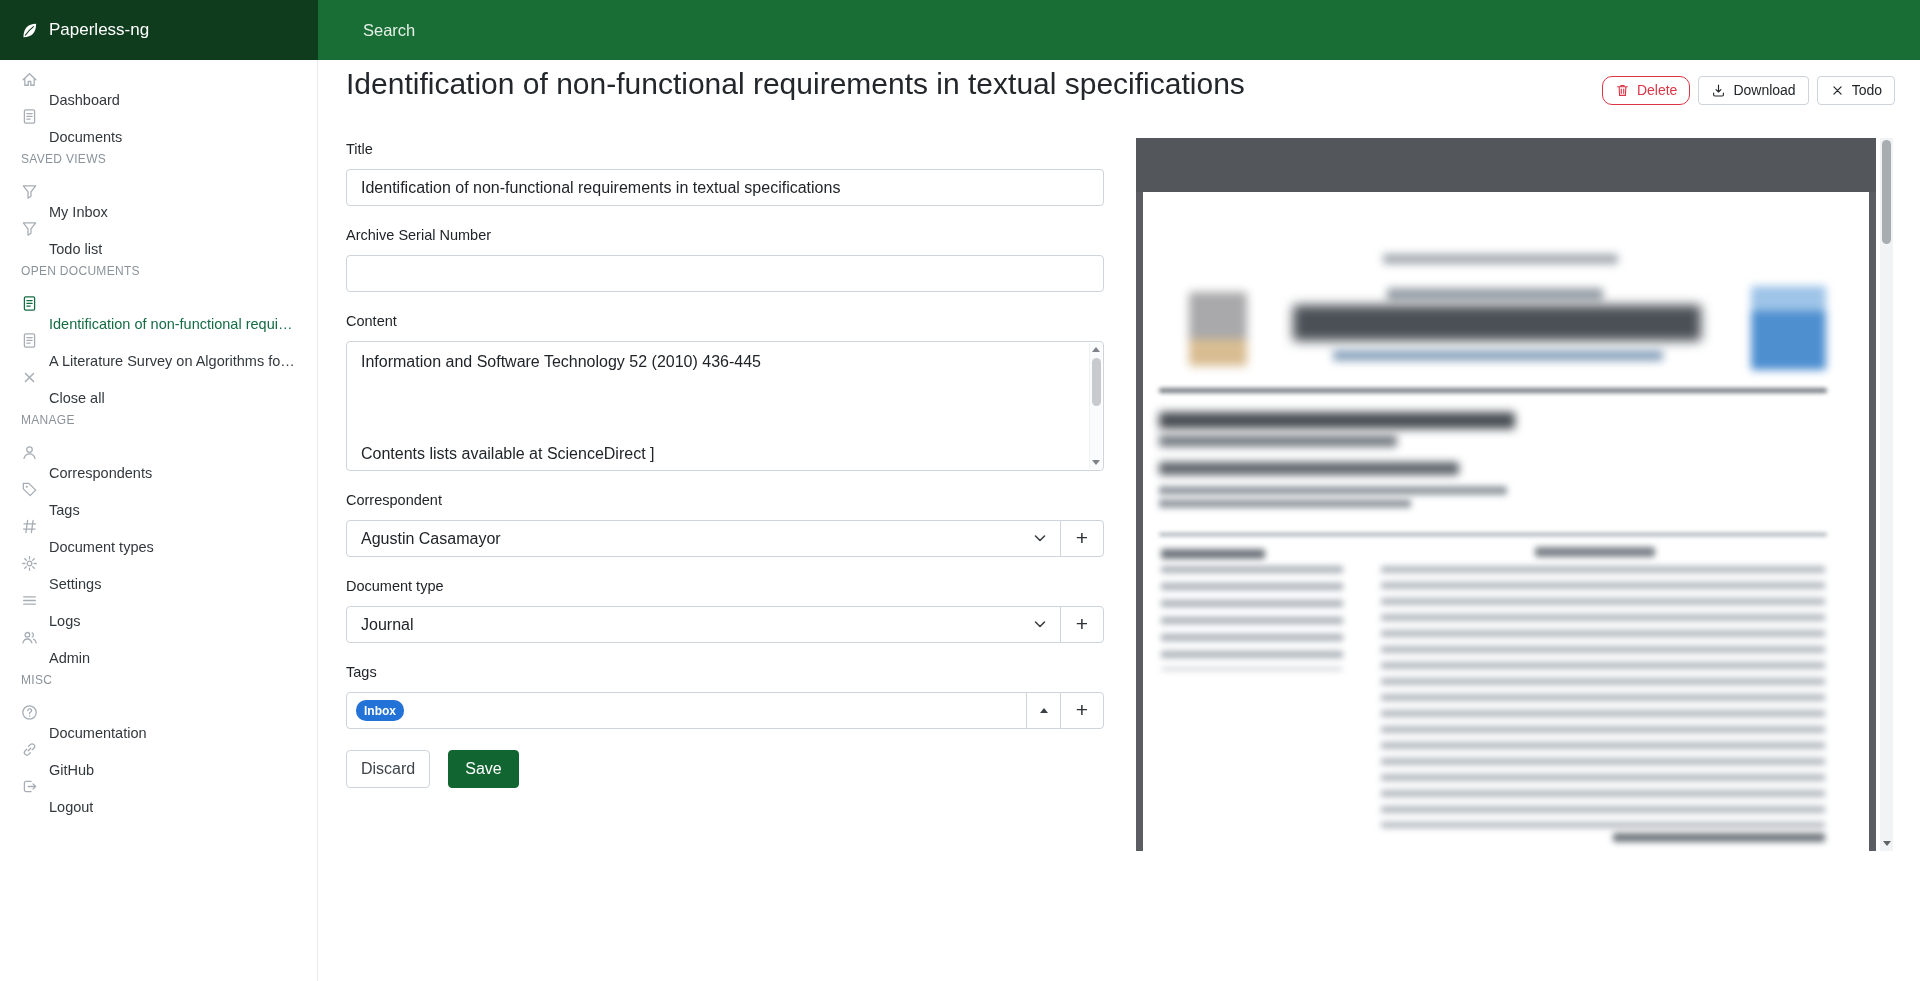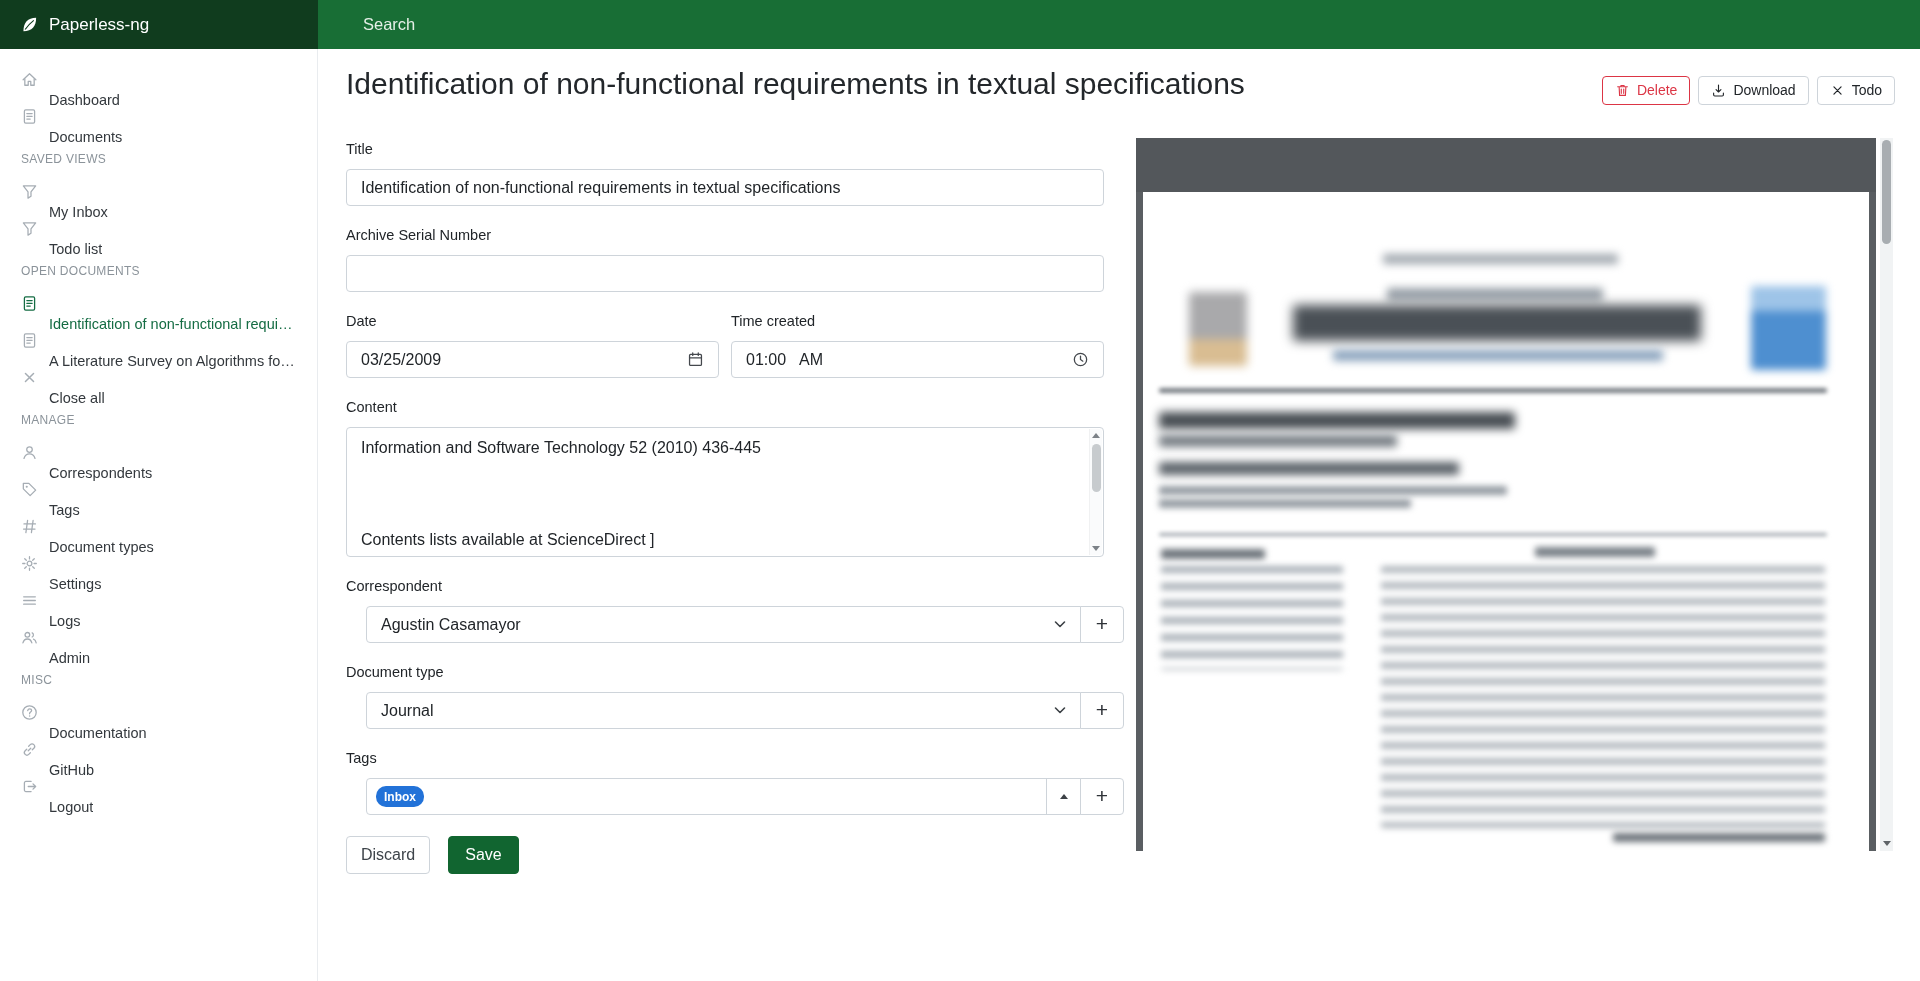--- a/index.html
+++ b/index.html
@@ -4,21 +4,21 @@
 <style>
   *{margin:0;padding:0;box-sizing:border-box;font-family:"Liberation Sans",sans-serif;}
   :root{
     --brand:#103c1e; --nav:#186e35; --accent:#146c43; --save:#116530;
     --border:#ced4da; --red:#dc3545;
   }
   html,body{width:1920px;height:981px;}
   body{position:relative;overflow:hidden;background:#fff;color:#212529;}
 
   
-  .navbar{position:absolute;top:0;left:0;width:1920px;height:49px;display:flex;z-index:5;}
+  .navbar{position:absolute;top:0;left:0;width:1920px;height:60px;display:flex;z-index:5;}
   .brand{width:318px;background:var(--brand);display:flex;align-items:center;gap:10px;padding:0 20px;color:#fff;font-size:17px;cursor:pointer;}
   .brand-leaf{width:19px;height:19px;flex:none;}
   .nav-rest{flex:1;background:var(--nav);display:flex;align-items:center;padding:0 45px;}
   .search-input{width:680px;background:transparent;border:none;outline:none;font-size:16.5px;color:#fff;}
   .search-input::placeholder{color:#eef5ef;opacity:.96;}
 
   
   .sidebar{position:absolute;top:49px;left:0;width:318px;height:932px;background:#fff;border-right:1px solid #e9ecef;padding-top:12px;overflow:hidden;}
   .side-item{display:flex;align-items:center;gap:11px;height:37px;padding:0 21px;font-size:14.5px;color:#33383d;cursor:pointer;}
   .side-item .ic{width:17px;height:17px;color:#a6adb4;flex:none;}
@@ -27,21 +27,21 @@
   .side-item.active .ic{color:var(--accent);}
   .side-header{padding:17px 21px 7px;font-size:12px;color:#8b939a;letter-spacing:.3px;}
 
   
   .main{position:absolute;top:49px;left:318px;width:1602px;height:932px;background:#fff;}
   .page-header{position:absolute;top:14px;left:28px;right:25px;display:flex;justify-content:space-between;align-items:flex-start;}
   .page-title{font-size:30px;line-height:42px;font-weight:400;color:#23272b;white-space:nowrap;overflow:hidden;}
   .header-actions{display:flex;gap:8px;margin-top:13px;flex:none;margin-left:20px;}
   .btn{display:inline-flex;align-items:center;gap:7px;background:#fff;border:1px solid var(--border);border-radius:4px;color:#212529;font-size:14px;line-height:17px;padding:5px 12px;cursor:pointer;white-space:nowrap;}
   .btn .bicon{width:15px;height:15px;flex:none;}
-  .btn-delete{color:var(--red);border-color:var(--red);}
+  .btn-delete{color:var(--red);border-color:var(--red);border-radius:10px;}
 
   
   .form-col{position:absolute;top:92px;left:28px;width:758px;}
   .form-group{margin-bottom:21px;}
   .form-label{display:block;font-size:14.5px;line-height:17px;margin-bottom:11px;color:#212529;}
   .control{width:100%;height:37px;border:1px solid var(--border);border-radius:4px;background:#fff;font-size:16px;color:#212529;padding:0 14px;display:flex;align-items:center;}
   input.control{display:block;outline:none;}
   .row2{display:flex;gap:12px;}
   .col{flex:1;}
   .picker{cursor:pointer;}
@@ -49,21 +49,21 @@
   .ampm{margin-left:13px;}
 
   .content-box{position:relative;width:100%;height:130px;border:1px solid var(--border);border-radius:4px;background:#fff;overflow:hidden;cursor:text;}
   .content-text{position:absolute;inset:0;padding:8px 32px 8px 14px;font-size:16px;line-height:23px;white-space:pre-wrap;color:#212529;overflow:hidden;}
   .v-scrollbar{position:absolute;top:1px;right:1px;bottom:1px;width:13px;background:#fafbfc;border-left:1px solid #f0f1f2;border-radius:0 3px 3px 0;}
   .sb-arrow{position:absolute;left:50%;transform:translateX(-50%);width:0;height:0;border-left:4px solid transparent;border-right:4px solid transparent;}
   .sb-arrow.up{top:4px;border-bottom:5px solid #7c8288;}
   .sb-arrow.down{bottom:4px;border-top:5px solid #7c8288;}
   .sb-thumb{position:absolute;top:15px;left:2px;width:9px;height:48px;border-radius:5px;background:#c7cbce;}
 
-  .input-group{display:flex;width:100%;margin-left:20px;}
+  .input-group{display:flex;width:100%;}
   .select-wrap{position:relative;flex:1;}
   select.control{appearance:none;-webkit-appearance:none;-moz-appearance:none;border-radius:4px 0 0 4px;padding-right:38px;cursor:pointer;}
   .chev{position:absolute;right:13px;top:10px;width:16px;height:16px;color:#3c4146;pointer-events:none;}
   .ig-btn{height:37px;background:#fff;border:1px solid var(--border);margin-left:-1px;display:flex;align-items:center;justify-content:center;cursor:pointer;}
   .plus-btn{width:44px;border-radius:0 4px 4px 0;}
   .caret-btn{width:35px;border-radius:0;}
   .plus{font-size:21px;font-weight:400;color:#2f3338;line-height:1;margin-top:-2px;}
   .caret-up{width:0;height:0;border-left:4.5px solid transparent;border-right:4.5px solid transparent;border-bottom:5.5px solid #3c4146;}
   .tags-field{flex:1;height:37px;border:1px solid var(--border);border-radius:4px 0 0 4px;background:#fff;display:flex;align-items:center;padding:0 9px;cursor:text;}
   .tag-badge{color:#fff;font-size:12px;font-weight:700;padding:3.5px 8px;border-radius:10px;background:#2272d8;cursor:pointer;}
@@ -252,43 +252,20 @@
     <div class="form-group">
       <label class="form-label">Title</label>
       <input type="text" class="control" value="Identification of non-functional requirements in textual specifications" style="">
     </div>
 
     <div class="form-group">
       <label class="form-label">Archive Serial Number</label>
       <input type="text" class="control" value="" style="">
     </div>
 
-    <div class="row2">
-      <div class="col form-group">
-        <label class="form-label">Date</label>
-        <div class="control picker">
-          <span>03/25/2009</span>
-          <svg class="picker-icon" viewBox="0 0 16 16" fill="none" stroke="currentColor" stroke-width="1.2" stroke-linecap="round">
-              <rect x="2.4" y="3.2" width="11.2" height="10.4" rx="1"></rect>
-              <path d="M2.4 6.4h11.2M5.4 1.8v2.4M10.6 1.8v2.4"></path>
-            </svg>
-        </div>
-      </div>
-      <div class="col form-group">
-        <label class="form-label">Time created</label>
-        <div class="control picker">
-          <span>01:00</span>
-          <span class="ampm">AM</span>
-          <svg class="picker-icon" viewBox="0 0 16 16" fill="none" stroke="currentColor" stroke-width="1.2" stroke-linecap="round">
-              <circle cx="8" cy="8" r="5.8"></circle>
-              <path d="M8 4.8V8l2.2 1.6"></path>
-            </svg>
-        </div>
-      </div>
-    </div>
 
     <div class="form-group">
       <label class="form-label">Content</label>
       <div class="content-box">
         <div class="content-text">Information and Software Technology 52 (2010) 436-445
 
 
 
 Contents lists available at ScienceDirect ]</div>
         <div class="v-scrollbar">

